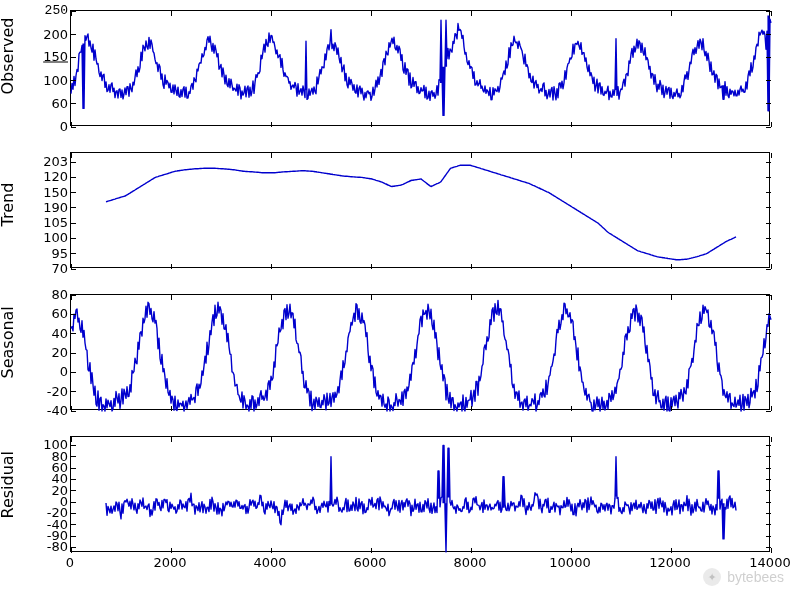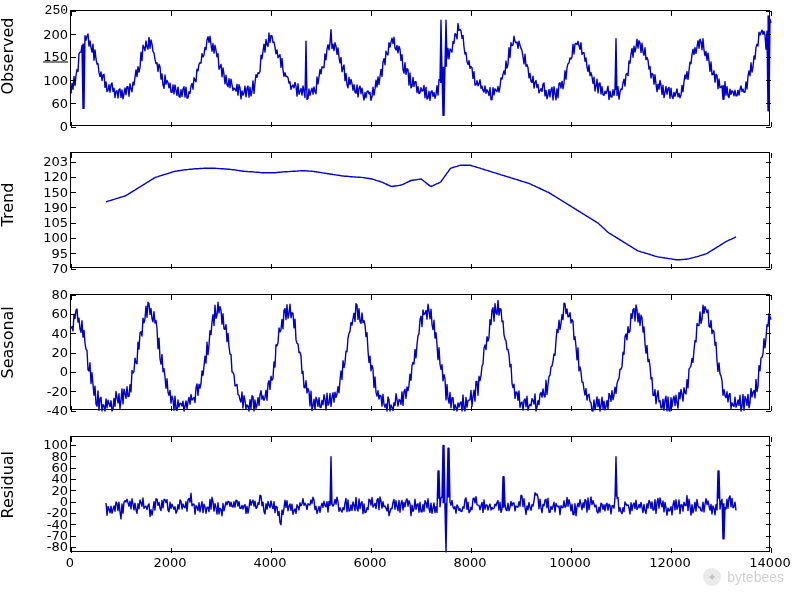--- a/index.html
+++ b/index.html
@@ -298,21 +298,21 @@
       <div class="ytick" style="top: 176.421px;">120</div>
       <div class="ytick" style="top: 161.158px;">203</div>
       <div class="ytick" style="top: 410px;">-40</div>
       <div class="ytick" style="top: 390.667px;">-20</div>
       <div class="ytick" style="top: 371.333px;">0</div>
       <div class="ytick" style="top: 352px;">20</div>
       <div class="ytick" style="top: 332.667px;">40</div>
       <div class="ytick" style="top: 313.333px;">60</div>
       <div class="ytick" style="top: 294px;">80</div>
       <div class="ytick" style="top: 546.341px;">-80</div>
-      <div class="ytick" style="top: 535.024px;">-70</div>
+      <div class="ytick" style="top: 535.024px;">-90</div>
       <div class="ytick" style="top: 523.707px;">-40</div>
       <div class="ytick" style="top: 512.39px;">-20</div>
       <div class="ytick" style="top: 501.073px;">0</div>
       <div class="ytick" style="top: 489.756px;">20</div>
       <div class="ytick" style="top: 478.439px;">40</div>
       <div class="ytick" style="top: 467.122px;">60</div>
       <div class="ytick" style="top: 455.805px;">80</div>
       <div class="ytick" style="top: 444.488px;">100</div>
     </div>
 

